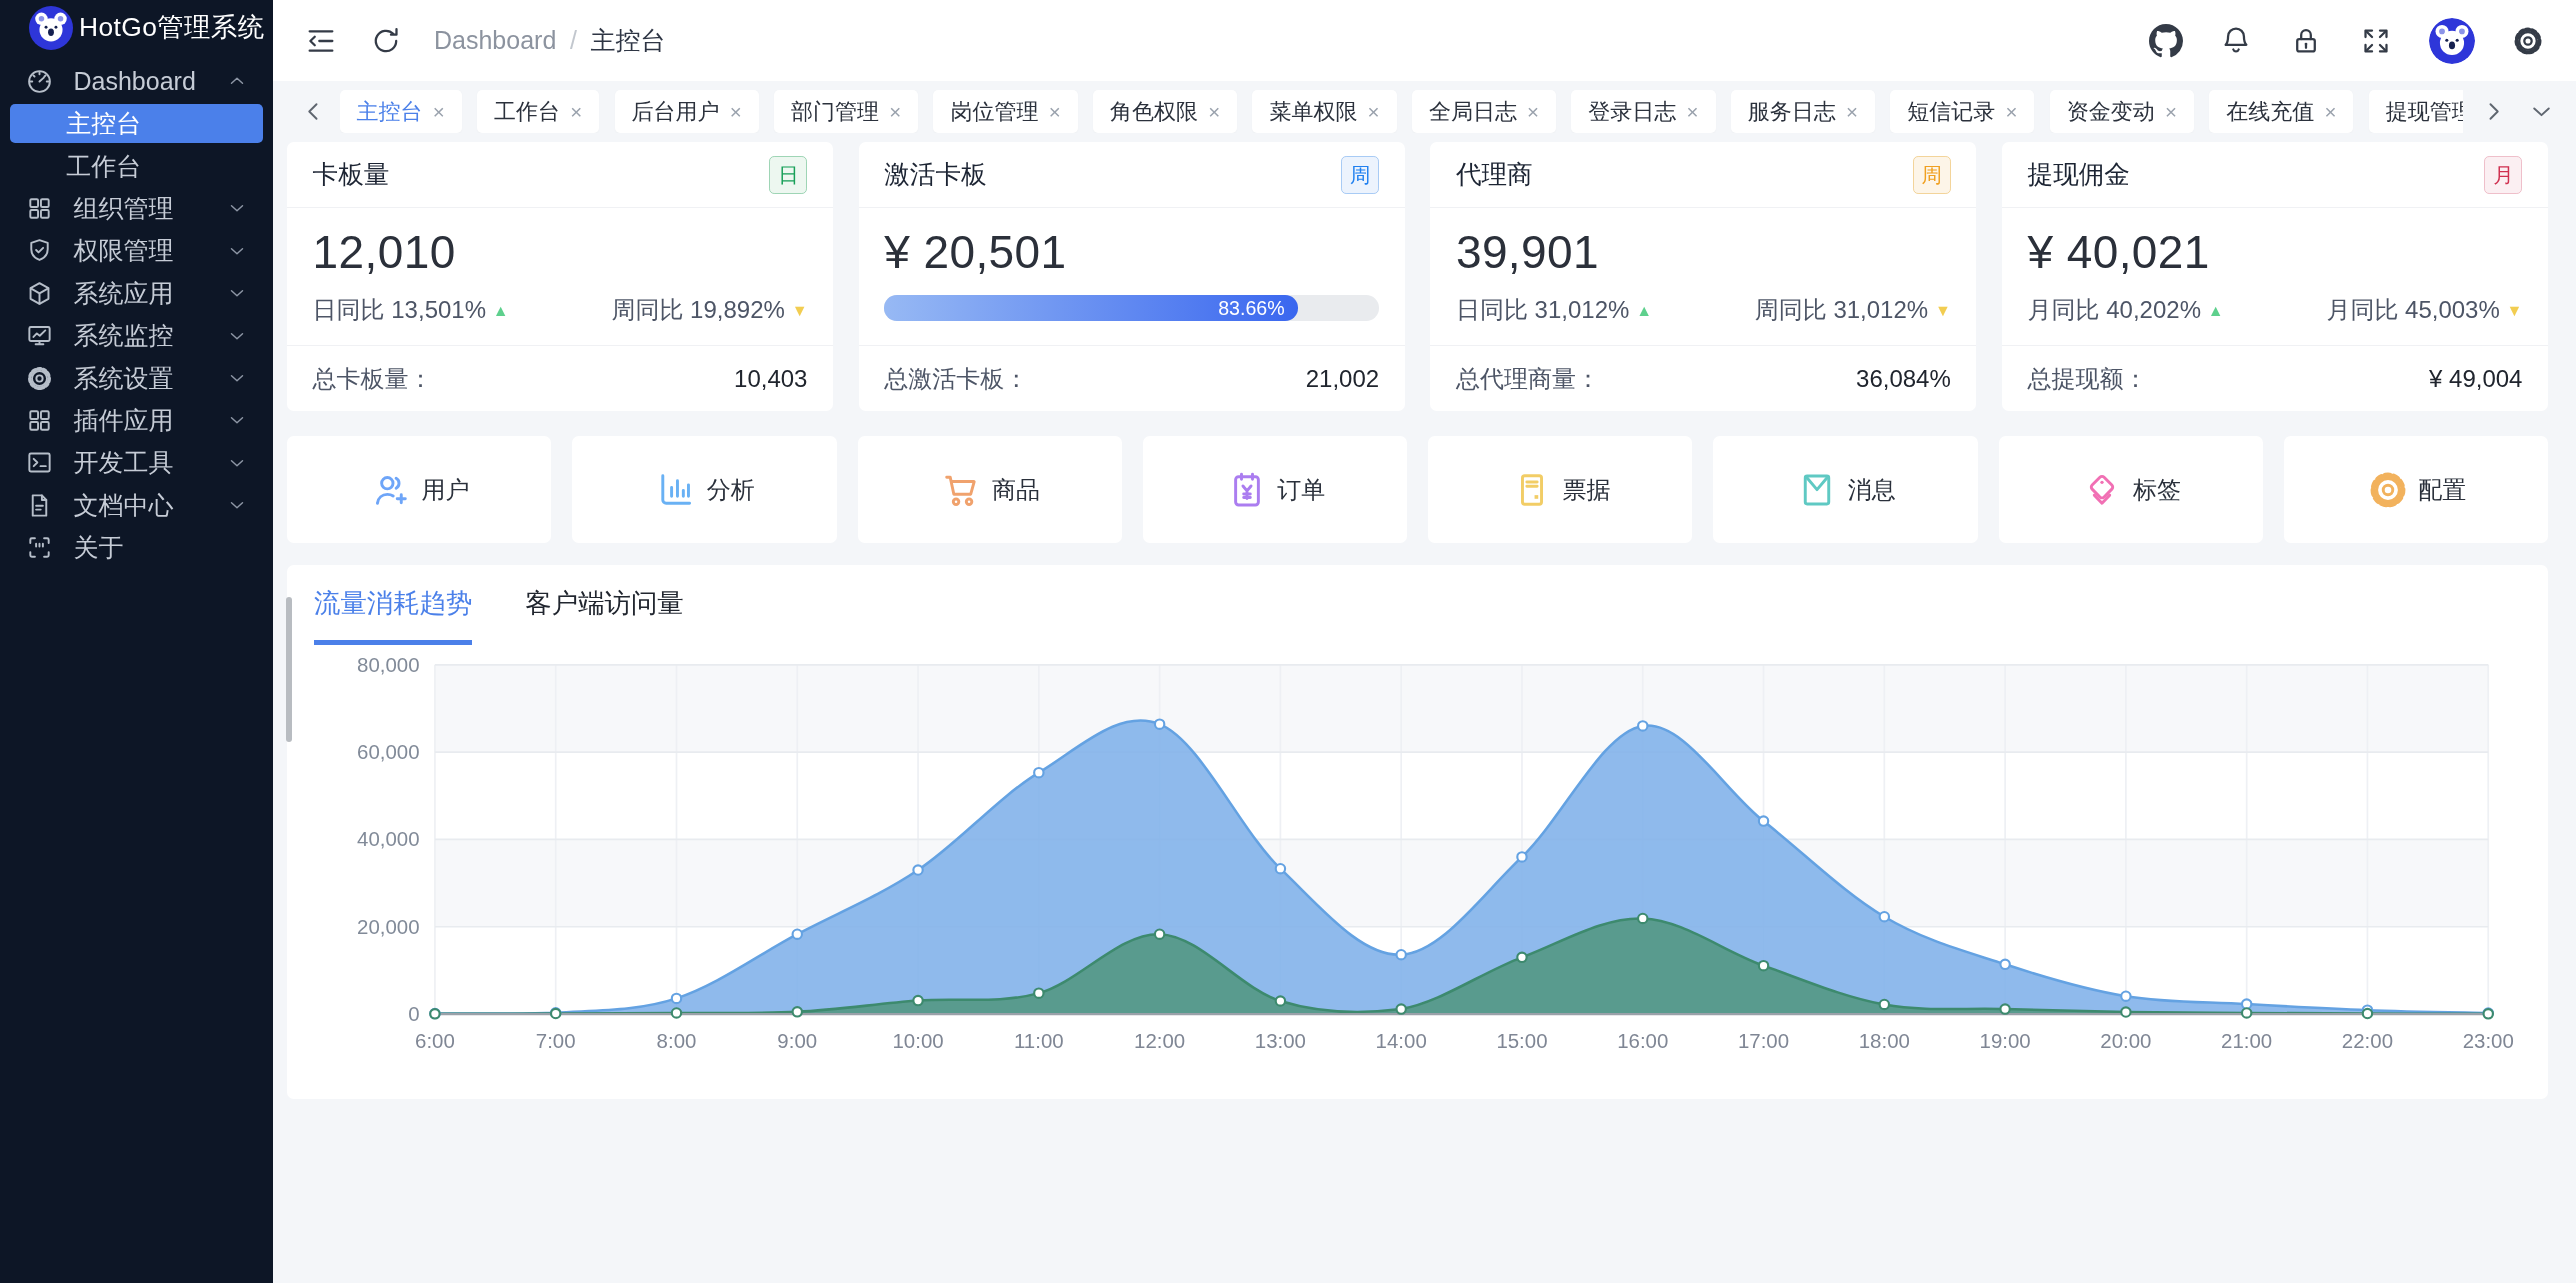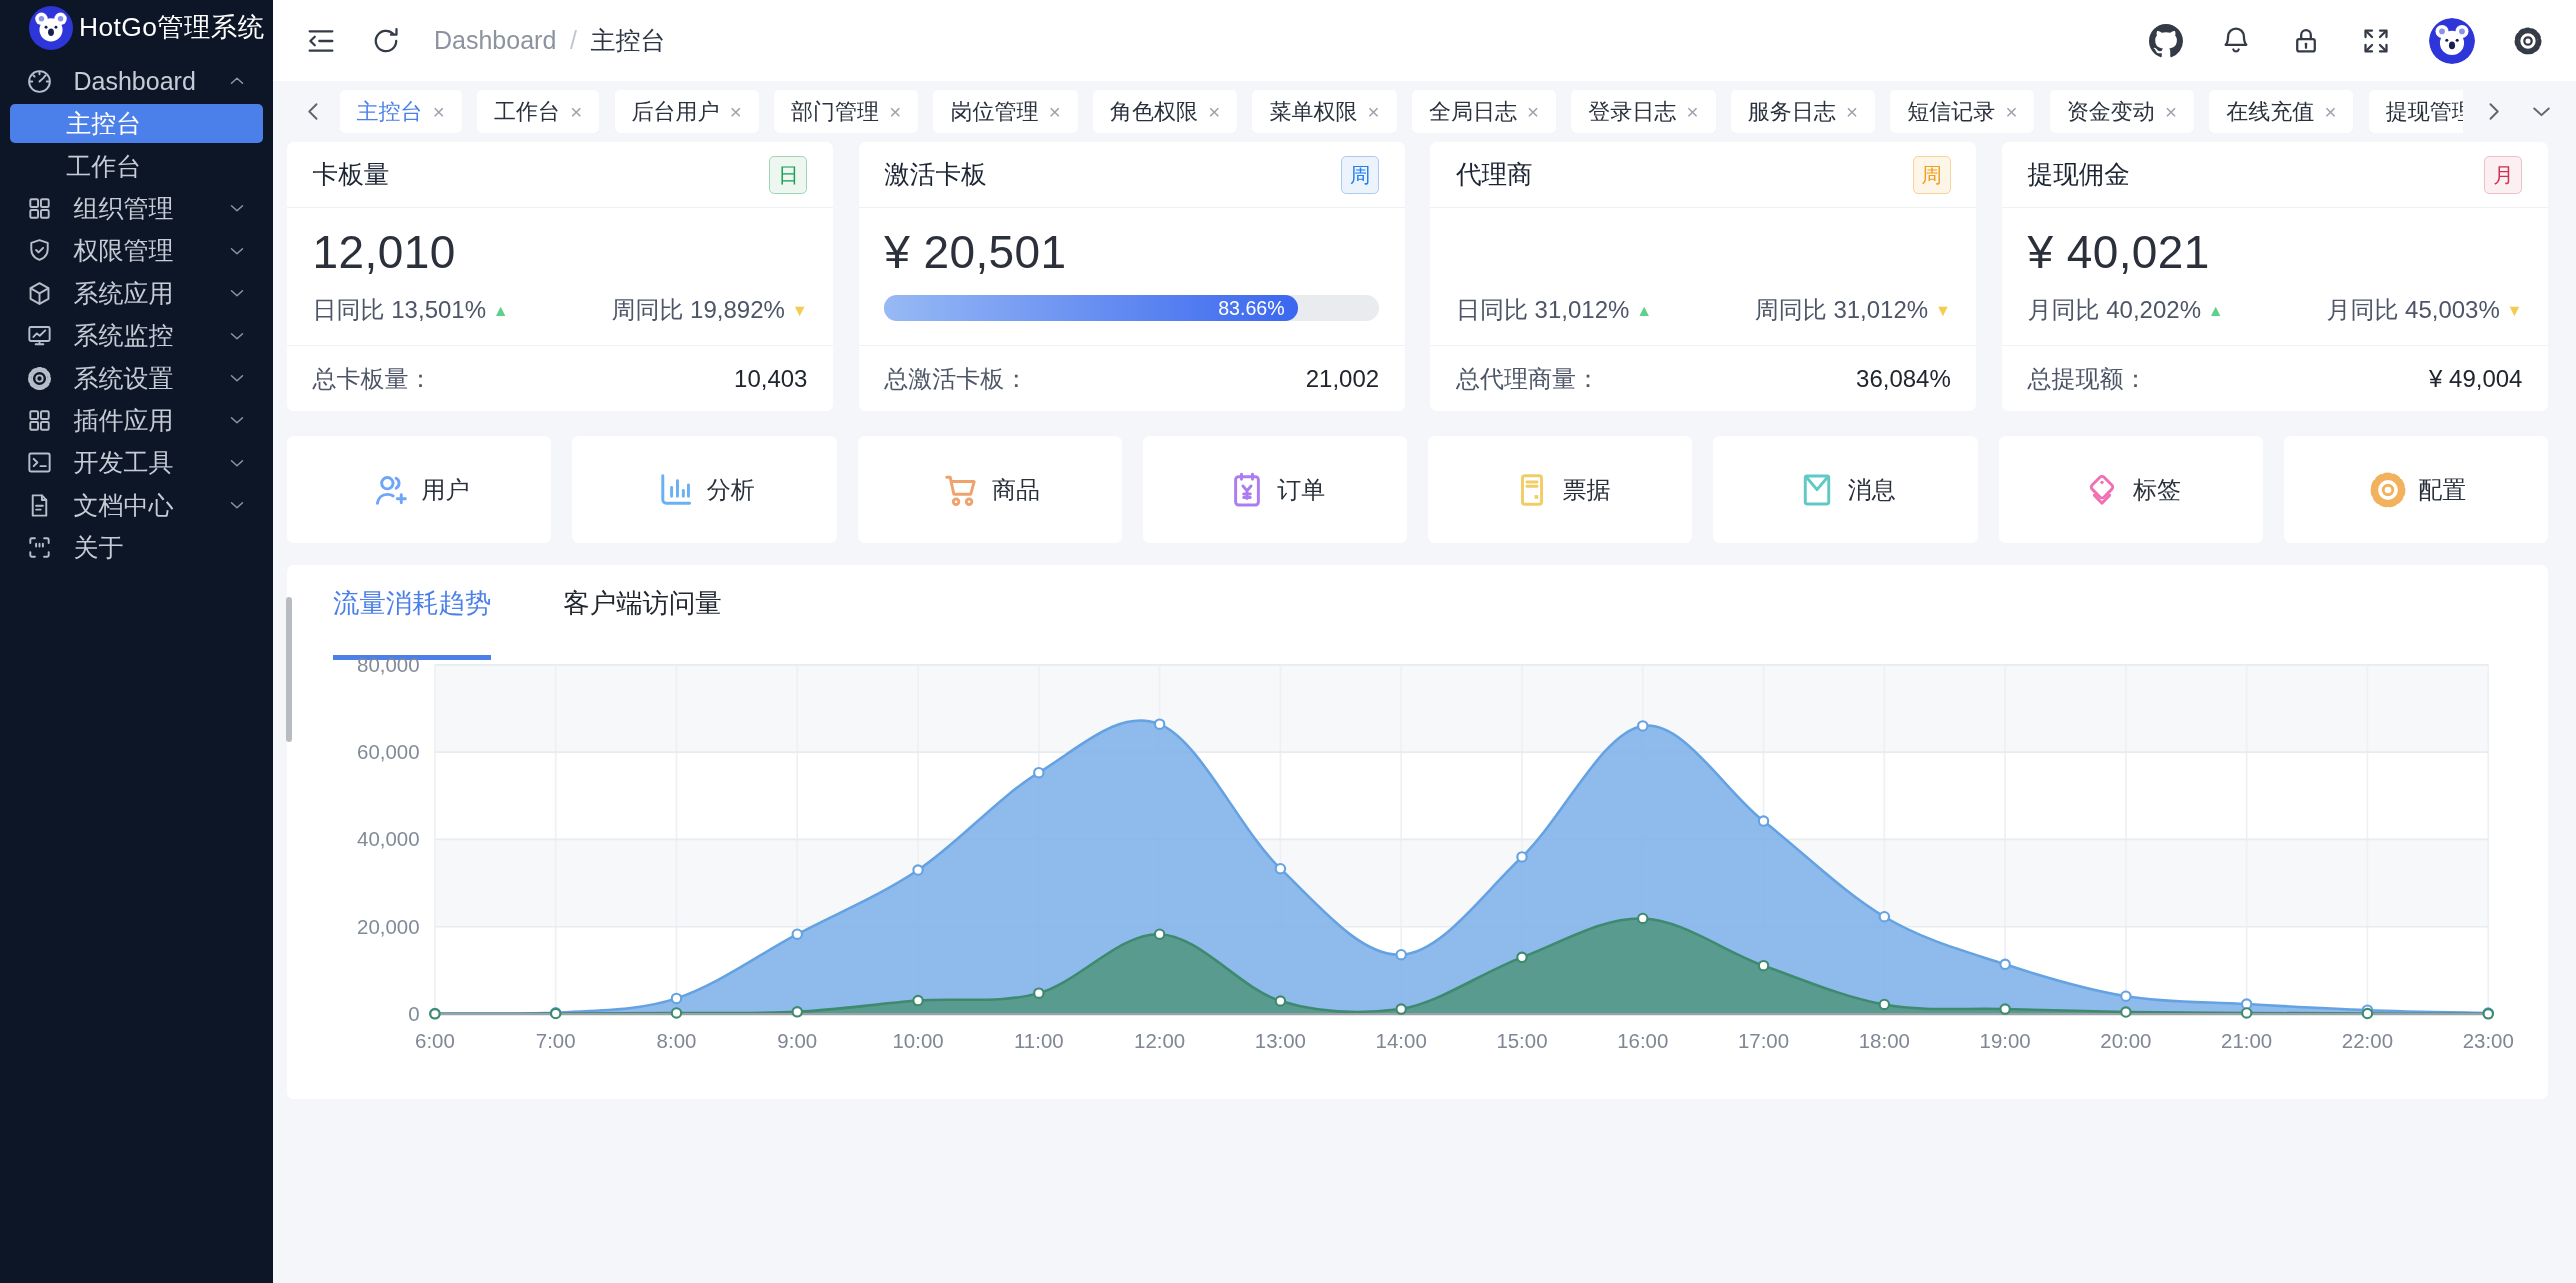--- a/index.html
+++ b/index.html
@@ -70,21 +70,21 @@
   
   .shortcut-row { position:absolute; left:287px; top:436px; width:2261px; display:flex; gap:21px; }
   .shortcut { flex:1; height:107px; background:#fff; border-radius:6.8px; display:flex; 
               align-items:center; justify-content:center; gap:8.5px; cursor:pointer; }
   .shortcut .ic { width:44px; height:44px; }
   .shortcut .sl { font-size:24px; color:#2a303b; }
 
   
   .chart-card { position:absolute; left:287px; top:565px; width:2261px; height:534px; background:#fff; border-radius:6.8px; }
   .chart-tabs { position:absolute; left:27px; top:20.5px; display:flex; gap:53px; }
-  .ctab { font-size:26.4px; color:#21262f; padding-bottom:34px; cursor:pointer; border-bottom:5.1px solid transparent;margin-left:19px; }
+  .ctab { font-size:26.4px; color:#21262f; padding-bottom:19px; cursor:pointer; border-bottom:5.1px solid transparent; }
   .ctab.active { color:#4b80e9; border-bottom-color:#4b80e9; }
   .chart-svg { position:absolute; left:24px; top:87px; }
 
   .scroll-thumb { position:absolute; left:286px; top:597px; width:6px; height:145px;
                   border-radius:3.4px; background:#b8bcc1; z-index:6; }
 </style>
 </head>
 <body>
 
 <aside class="sidebar">
@@ -436,20 +436,21 @@
         <span class="fl">总激活卡板：</span>
         <span class="fv">21,002</span>
       </div>
     </section>
     <section class="stat-card">
       <div class="sc-head">
         <span class="sc-title">代理商</span>
         <span class="badge" style="color: rgb(240, 160, 32); background: rgb(253, 245, 232); border-color: rgb(243, 212, 154);">周</span>
       </div>
       <div class="sc-body">
+        <div class="sc-big">39,901</div>
         <div class="sc-metrics">
           <span class="m"><span>日同比 31,012%</span><span class="tri" style="color: rgb(94, 208, 141);">▲</span></span>
           <span class="m"><span>周同比 31,012%</span><span class="tri" style="color: rgb(242, 205, 81);">▼</span></span>
         </div>
       </div>
       <div class="sc-foot">
         <span class="fl">总代理商量：</span>
         <span class="fv">36,084%</span>
       </div>
     </section>

